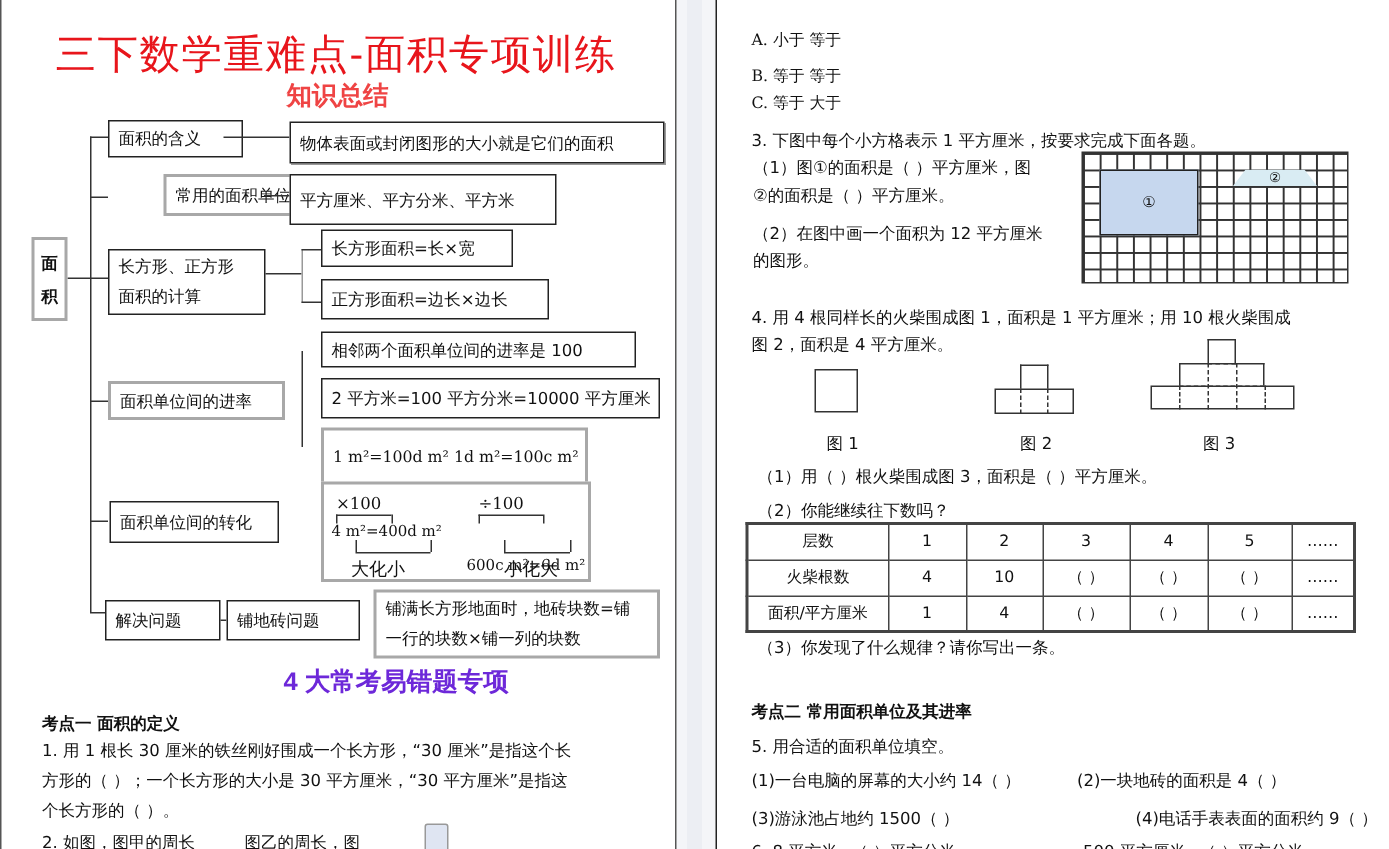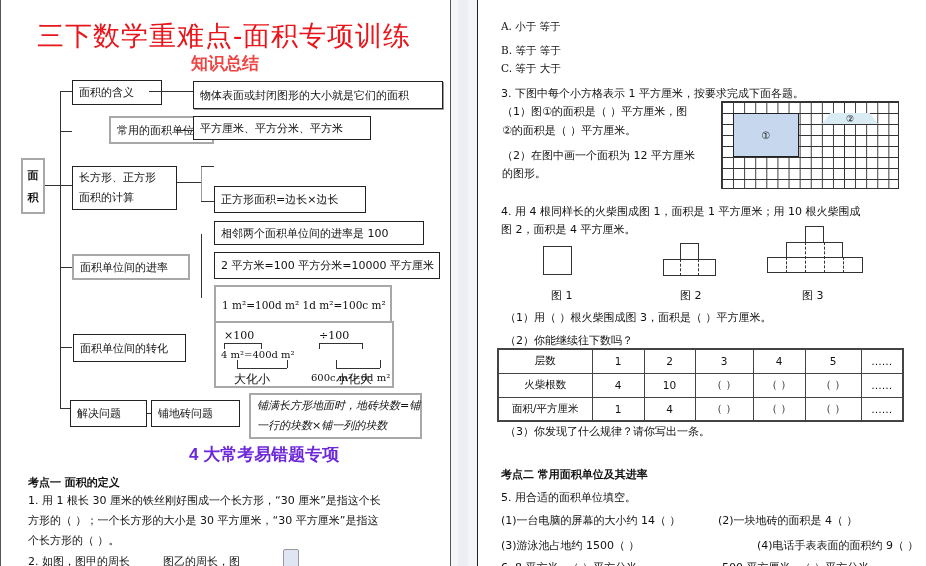--- a/index.html
+++ b/index.html
@@ -63,30 +63,31 @@
     <span>面</span>
     <span>积</span>
   </div>
 
   <div class="box" style="left:71px;top:80px;width:90px;height:25px;">面积的含义</div>
   <div class="line" style="left:148px;top:91px;width:44px;height:1px;"></div>
   <div class="box shadow" style="left:192px;top:81px;width:250px;height:28px;">物体表面或封闭图形的大小就是它们的面积</div>
 
   <div class="box gray" style="left:70px;top:116px;width:105px;height:28px;margin-left:38px;">常用的面积单位</div>
   <div class="line" style="left:175px;top:130px;width:17px;height:1px;"></div>
-  <div class="box" style="left:192px;top:116px;width:178px;height:24px;font-family:Liberation Serif, serif;">平方厘米、平方分米、平方米</div>
+  <div class="box" style="left:192px;top:116px;width:178px;height:34px;font-family:Liberation Serif, serif;">平方厘米、平方分米、平方米</div>
 
   <div class="box" style="left:71px;top:166px;width:105px;height:44px;flex-direction:column;align-items:flex-start;justify-content:center;line-height:20px;">
     <span>长方形、正方形</span>
     <span>面积的计算</span>
   </div>
   <div class="line" style="left:176px;top:182px;width:24px;height:1px;"></div>
   <div class="line gray" style="left:200px;top:166px;width:1px;height:36px;"></div>
   <div class="line" style="left:200px;top:166px;width:13px;height:1px;"></div>
   <div class="line" style="left:200px;top:201px;width:13px;height:1px;"></div>
+  <div class="box" style="left:213px;top:153px;width:128px;height:25px;">长方形面积=长×宽</div>
   <div class="box" style="left:213px;top:186px;width:152px;height:27px;">正方形面积=边长×边长</div>
 
   <div class="box gray" style="left:71px;top:254px;width:118px;height:26px;">面积单位间的进率</div>
   <div class="line" style="left:200px;top:234px;width:1px;height:64px;"></div>
   <div class="box" style="left:213px;top:221px;width:210px;height:24px;">相邻两个面积单位间的进率是 100</div>
   <div class="box" style="left:213px;top:252px;width:226px;height:27px;">2 平方米=100 平方分米=10000 平方厘米</div>
   <div class="box gray" style="left:213px;top:285px;width:178px;height:40px;font-family:'DejaVu Serif',serif;font-size:10.5px;">1 m²=100d m²     1d m²=100c m²</div>
 
   <div class="box" style="left:72px;top:334px;width:113px;height:28px;">面积单位间的转化</div>
   <div class="box gray" style="left:213px;top:321px;width:180px;height:67px;display:block;padding:16px;font-family:'DejaVu Serif',serif;">
@@ -106,21 +107,21 @@
     <div class="line" style="left:103px;top:20px;width:1px;height:6px;"></div>
     <div class="line" style="left:146px;top:20px;width:1px;height:6px;"></div>
     <div class="line" style="left:120px;top:37px;width:1px;height:8px;"></div>
     <div class="line" style="left:120px;top:45px;width:44px;height:1px;"></div>
     <div class="line" style="left:164px;top:37px;width:1px;height:8px;"></div>
   </div>
 
   <div class="box" style="left:69px;top:400px;width:77px;height:27px;">解决问题</div>
   <div class="line" style="left:146px;top:413px;width:4px;height:1px;"></div>
   <div class="box" style="left:150px;top:400px;width:89px;height:27px;">铺地砖问题</div>
-  <div class="box gray" style="left:248px;top:393px;width:173px;height:46px;flex-direction:column;align-items:flex-start;justify-content:center;line-height:20px;font-style:italic;">
+  <div class="box gray" style="left:248px;top:393px;width:191px;height:46px;flex-direction:column;align-items:flex-start;justify-content:center;line-height:20px;">
     <span>铺满长方形地面时，地砖块数=铺</span>
     <span>一行的块数×铺一列的块数</span>
   </div>
 
   <div class="abs sec-title">4 大常考易错题专项</div>
 
   <div class="txt bold" style="left:27px;top:475px;">考点一  面积的定义</div>
   <div class="txt" style="left:27px;top:493px;">1. 用 1 根长 30 厘米的铁丝刚好围成一个长方形，“30 厘米”是指这个长</div>
   <div class="txt" style="left:27px;top:513px;">方形的（ ）；一个长方形的大小是 30 平方厘米，“30 平方厘米”是指这</div>
   <div class="txt" style="left:27px;top:533px;">个长方形的（ ）。</div>

